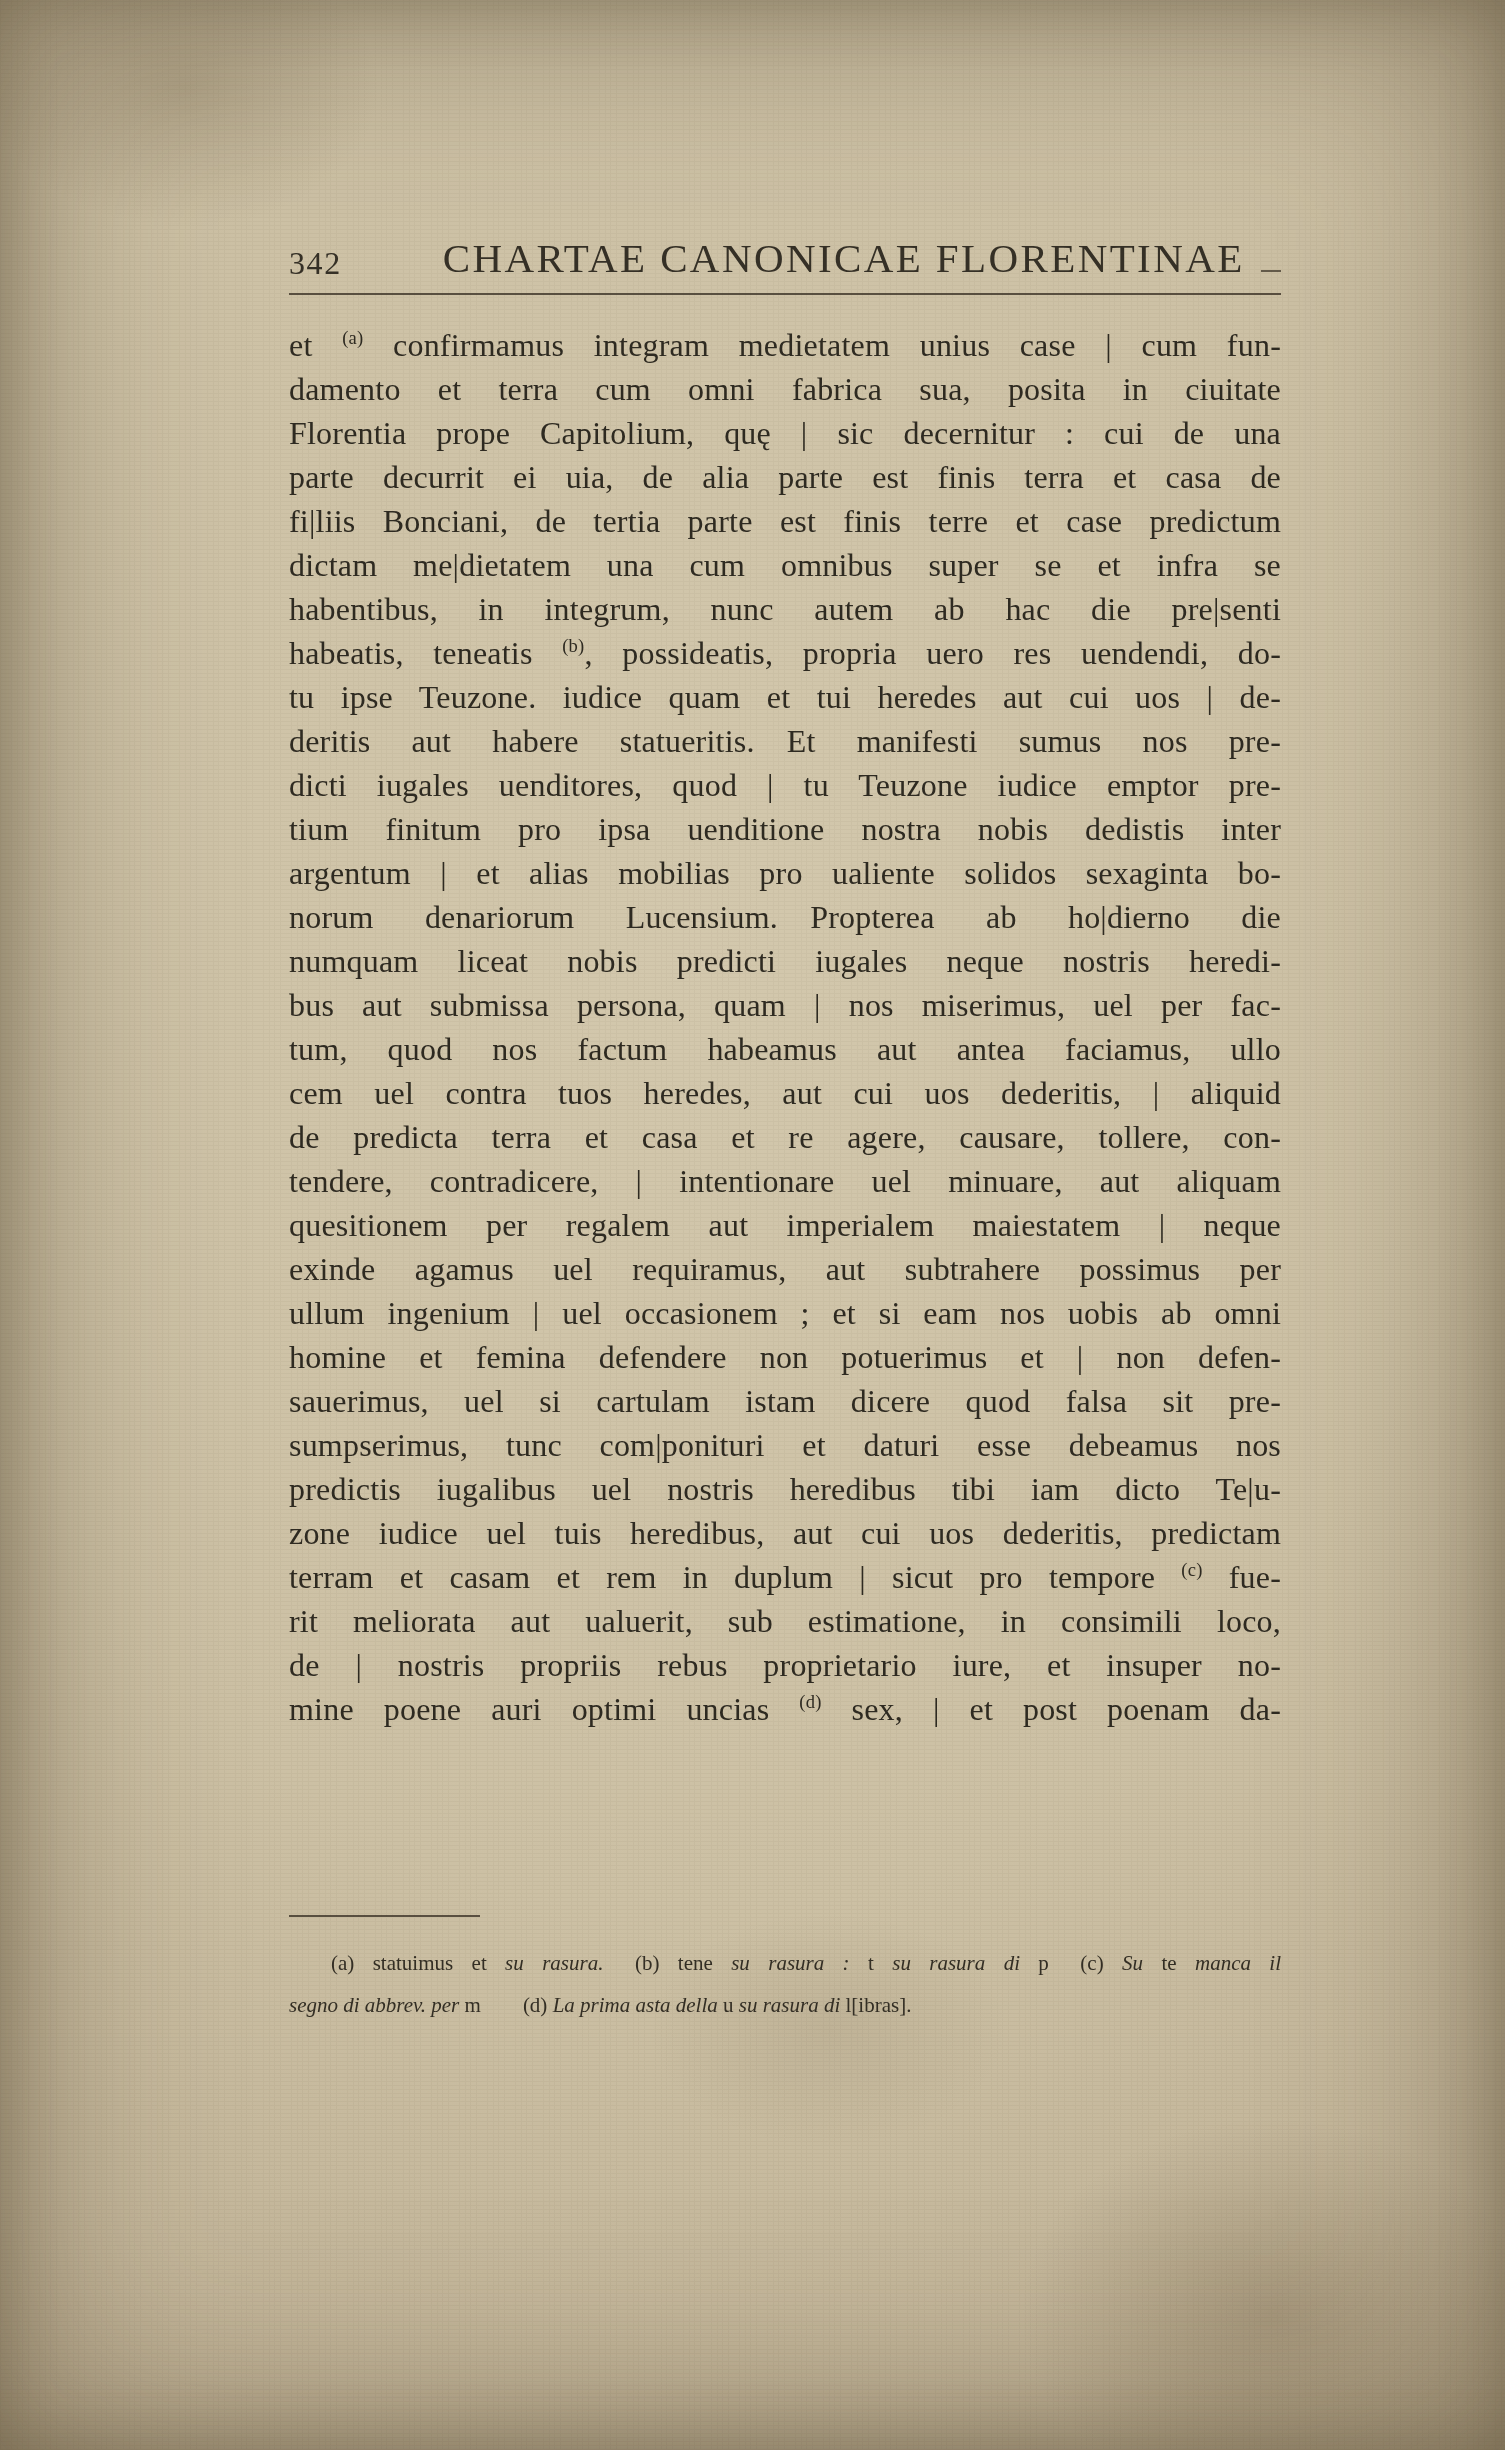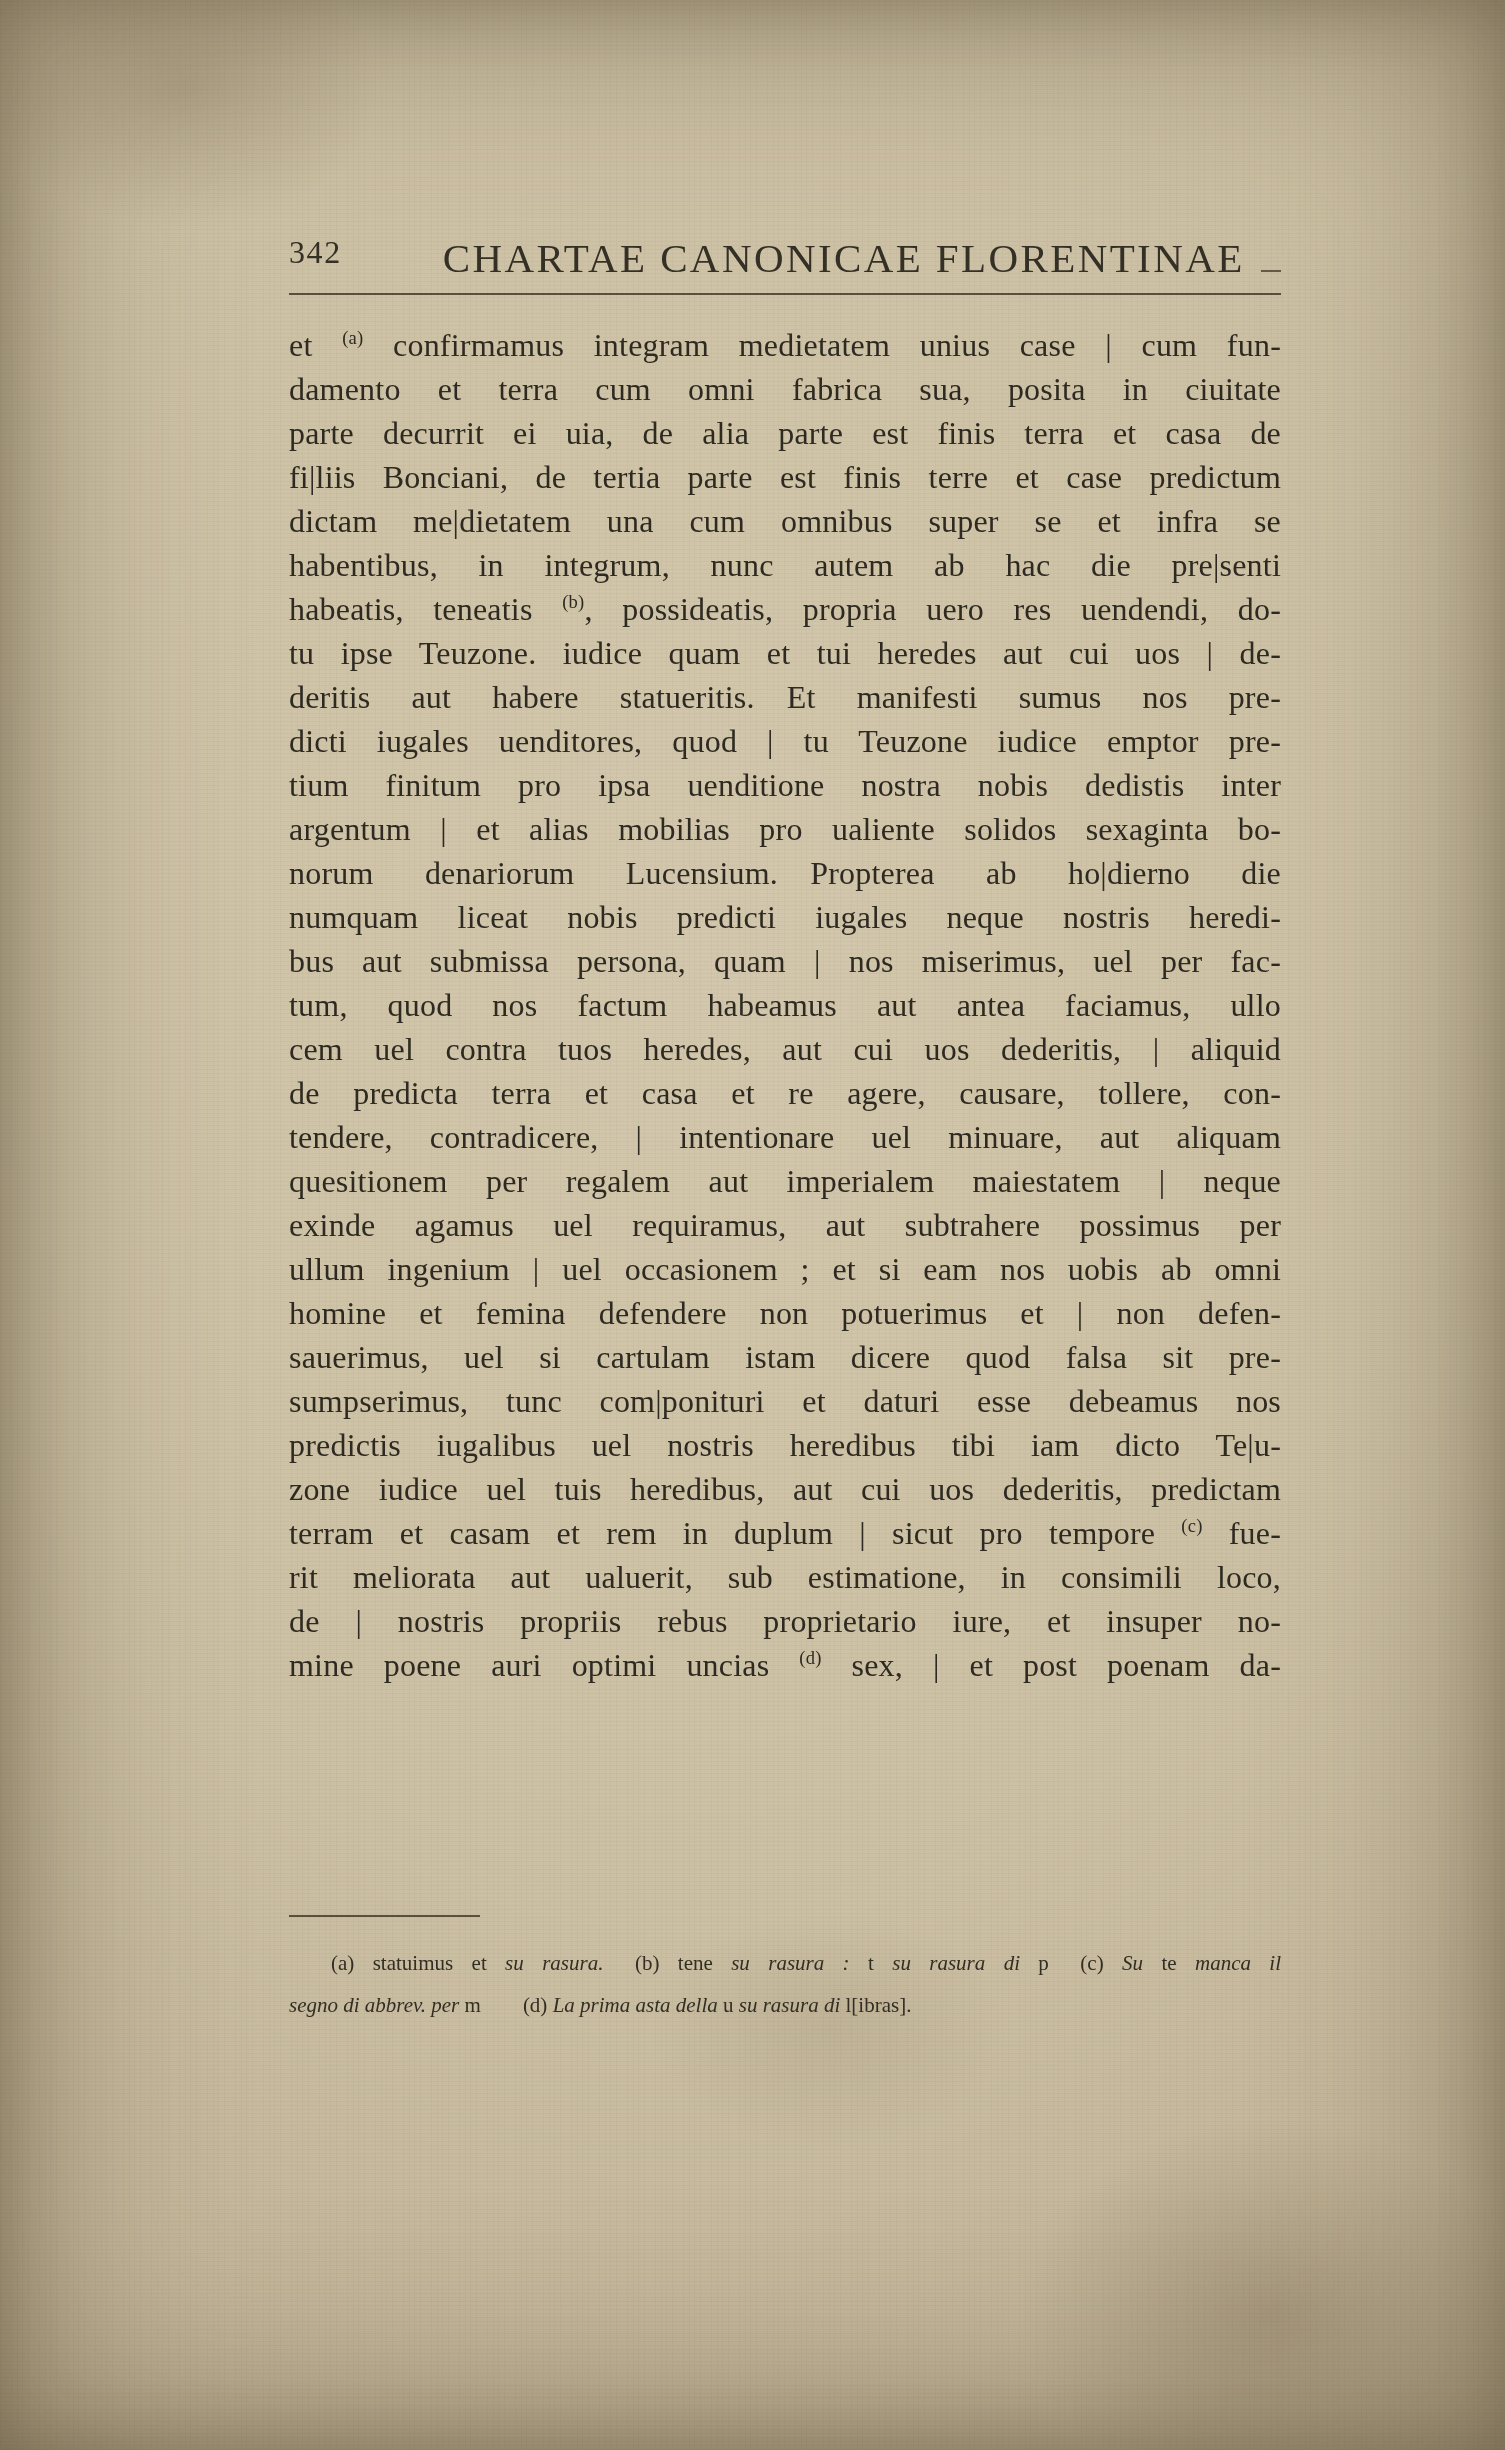--- a/index.html
+++ b/index.html
@@ -31,21 +31,21 @@
     position: absolute; inset: 0; pointer-events: none; z-index: 2; opacity: .04;
     background-image:
       repeating-linear-gradient(0deg, #4a3c26 0 0.8px, transparent 0.8px 4px),
       repeating-linear-gradient(90deg, #4a3c26 0 0.8px, transparent 0.8px 5.6px);
   }
 
   .content { position: absolute; inset: 0; z-index: 3; }
 
   .header {
     position: absolute; left: 289px; top: 234px; width: 992px;
-    display: flex; align-items: flex-start;
+    display: flex; align-items: flex-end;
   }
   .page-number { font-size: 32px; letter-spacing: 1.6px; color: #353026; }
   .page-title {
     margin: 0 0 0 101px; font-size: 41px; font-weight: normal;
     letter-spacing: 2.4px; color: #353026; white-space: nowrap;
   }
   .header-filler {
     flex: 1; margin-left: 16px; margin-bottom: 9.6px; align-self: flex-end;
     border-bottom: 2.4px solid rgba(56,48,36,.7);
   }
@@ -86,20 +86,21 @@
     <div class="header">
       <span class="page-number">342</span>
       <h1 class="page-title">CHARTAE CANONICAE FLORENTINAE</h1>
       <span class="header-filler"></span>
     </div>
     <div class="header-rule"></div>
 
     <main class="body-text">
         <div class="body-line"><span>et </span><sup>(a)</sup><span> confirmamus integram medietatem unius case | cum fun-</span></div>
         <div class="body-line"><span>damento et terra cum omni fabrica sua, posita in ciuitate</span></div>
+        <div class="body-line"><span>Florentia prope Capitolium, quę | sic decernitur : cui de una</span></div>
         <div class="body-line"><span>parte decurrit ei uia, de alia parte est finis terra et casa de</span></div>
         <div class="body-line"><span>fi|liis Bonciani, de tertia parte est finis terre et case predictum</span></div>
         <div class="body-line"><span>dictam me|dietatem una cum omnibus super se et infra se</span></div>
         <div class="body-line"><span>habentibus, in integrum, nunc autem ab hac die pre|senti</span></div>
         <div class="body-line"><span>habeatis, teneatis </span><sup>(b)</sup><span>, possideatis, propria uero res uendendi, do-</span></div>
         <div class="body-line"><span>tu ipse Teuzone. iudice quam et tui heredes aut cui uos | de-</span></div>
         <div class="body-line"><span>deritis aut habere statueritis. Et manifesti sumus nos pre-</span></div>
         <div class="body-line"><span>dicti iugales uenditores, quod | tu Teuzone iudice emptor pre-</span></div>
         <div class="body-line"><span>tium finitum pro ipsa uenditione nostra nobis dedistis inter</span></div>
         <div class="body-line"><span>argentum | et alias mobilias pro ualiente solidos sexaginta bo-</span></div>

